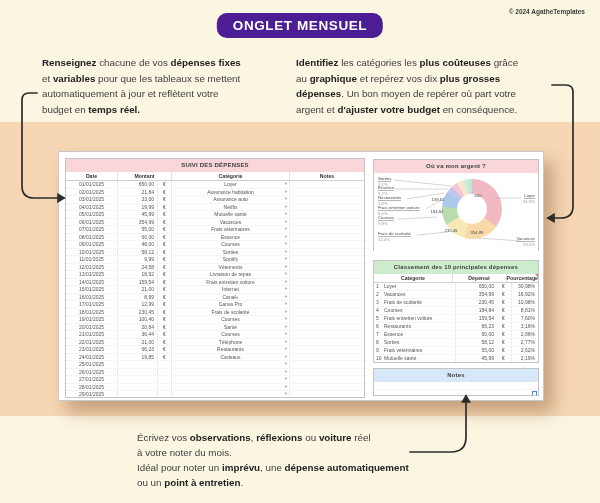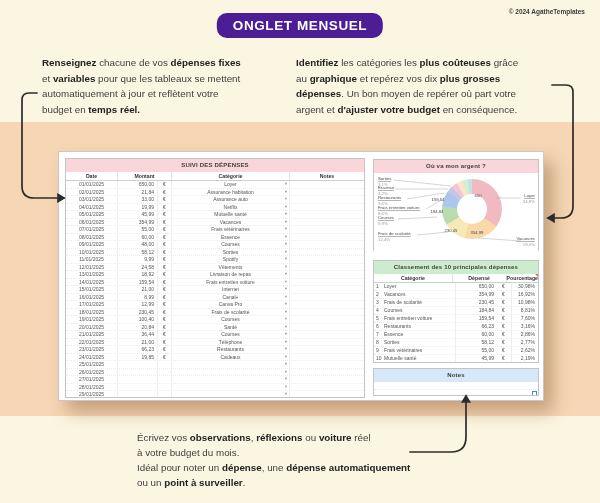--- a/index.html
+++ b/index.html
@@ -412,21 +412,21 @@
     <div class="notes-card">
       <div class="panel-title blue" style="background: rgb(215, 233, 248);">Notes</div>
       <div class="notes-body">
         <div class="notes-line"></div>
         <div class="notes-sel"></div>
       </div>
     </div>
 
   </div>
 
-  <p class="callout bottom"><span>Écrivez vos </span><b>observations</b><span>, </span><b>réflexions</b><span> ou </span><b>voiture</b><span> réel</span><br><span>à votre budget du mois.</span><br><span>Idéal pour noter un </span><b>dépense</b><span>, une </span><b>dépense automatiquement</b><br><span>ou un </span><b>point à surveiller</b><span>.</span></p>
+  <p class="callout bottom"><span>Écrivez vos </span><b>observations</b><span>, </span><b>réflexions</b><span> ou </span><b>voiture</b><span> réel</span><br><span>à votre noter du mois.</span><br><span>Idéal pour noter un </span><b>imprévu</b><span>, une </span><b>dépense automatiquement</b><br><span>ou un </span><b>point à entretien</b><span>.</span></p>
 
   <svg class="arrows" width="600" height="503" viewBox="0 0 600 503">
     <defs>
       <marker id="ah" orient="auto" markerWidth="6" markerHeight="6" refX="4" refY="3">
         <path d="M0,0 L5,3 L0,6 Z" fill="#2c2c2c"></path>
       </marker>
     </defs>
     <g stroke="#2c2c2c" stroke-width="1.7" fill="none" stroke-linecap="round" stroke-linejoin="round">
       <path d="M 37 93 L 29 93 Q 22 93 22 100 L 22 186 Q 22 198 34 198 L 64 198" marker-end="url(#ah)"></path>
       <path d="M 552 85 L 566 85 Q 573 85 573 92 L 573 206 Q 573 218 561 218 L 548 218" marker-end="url(#ah)"></path>

